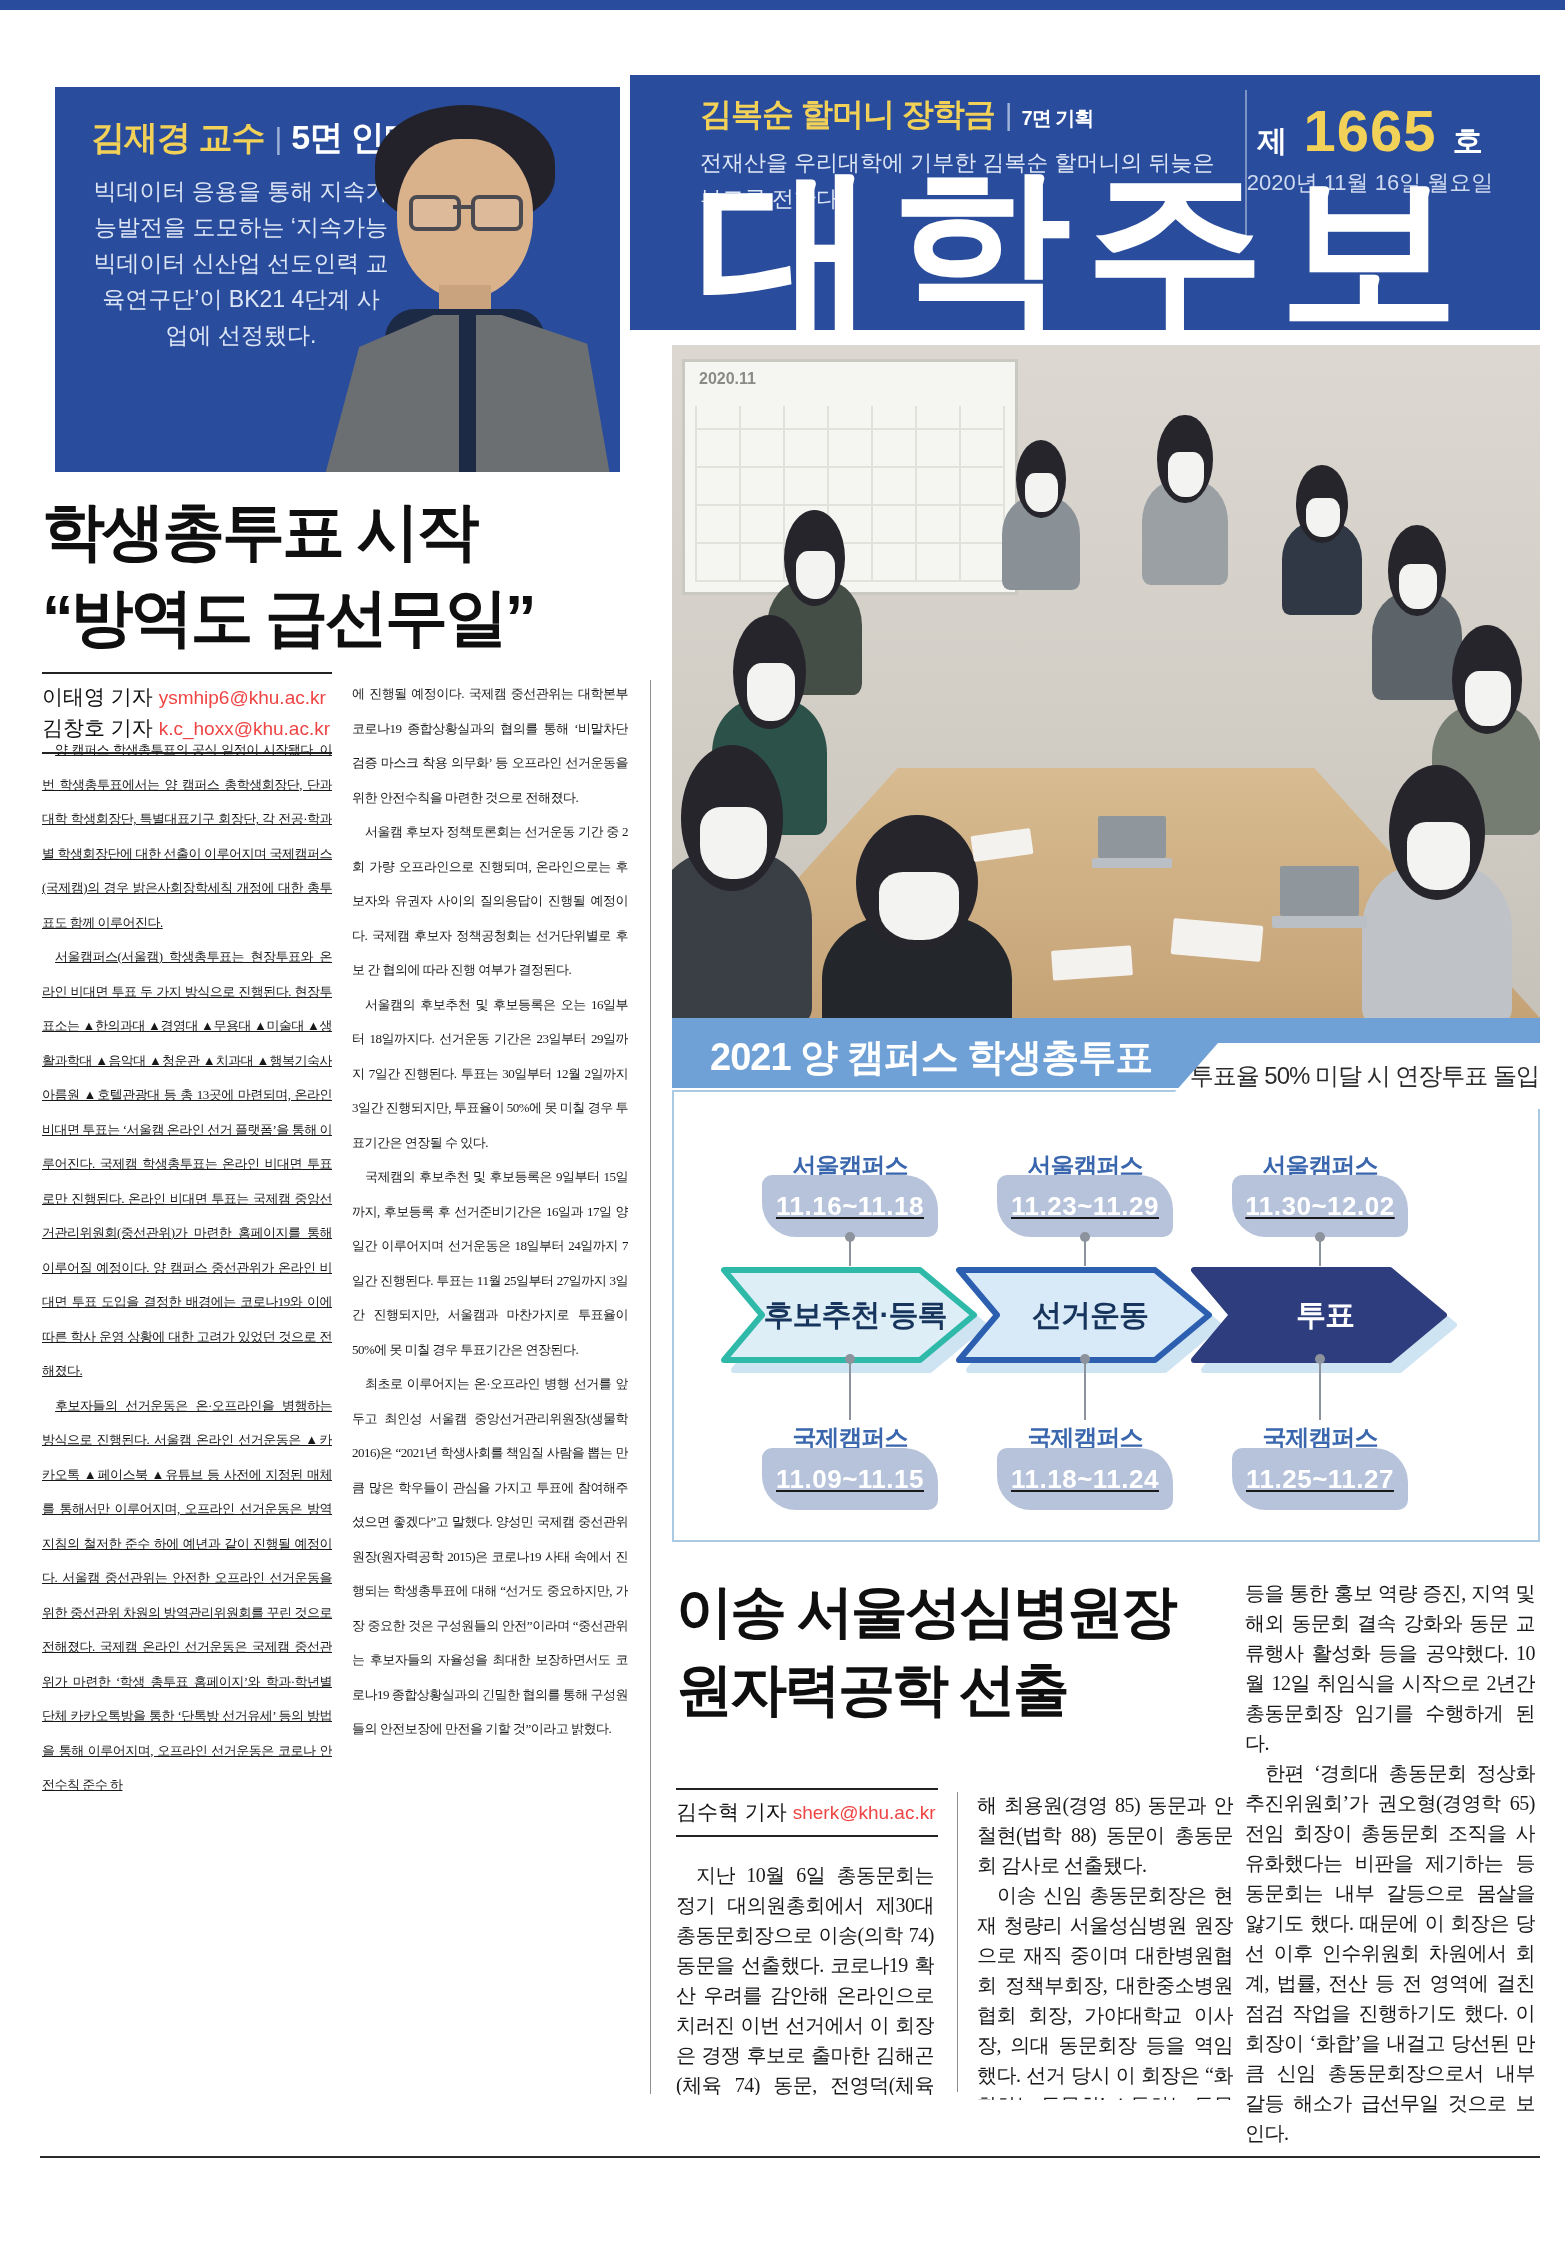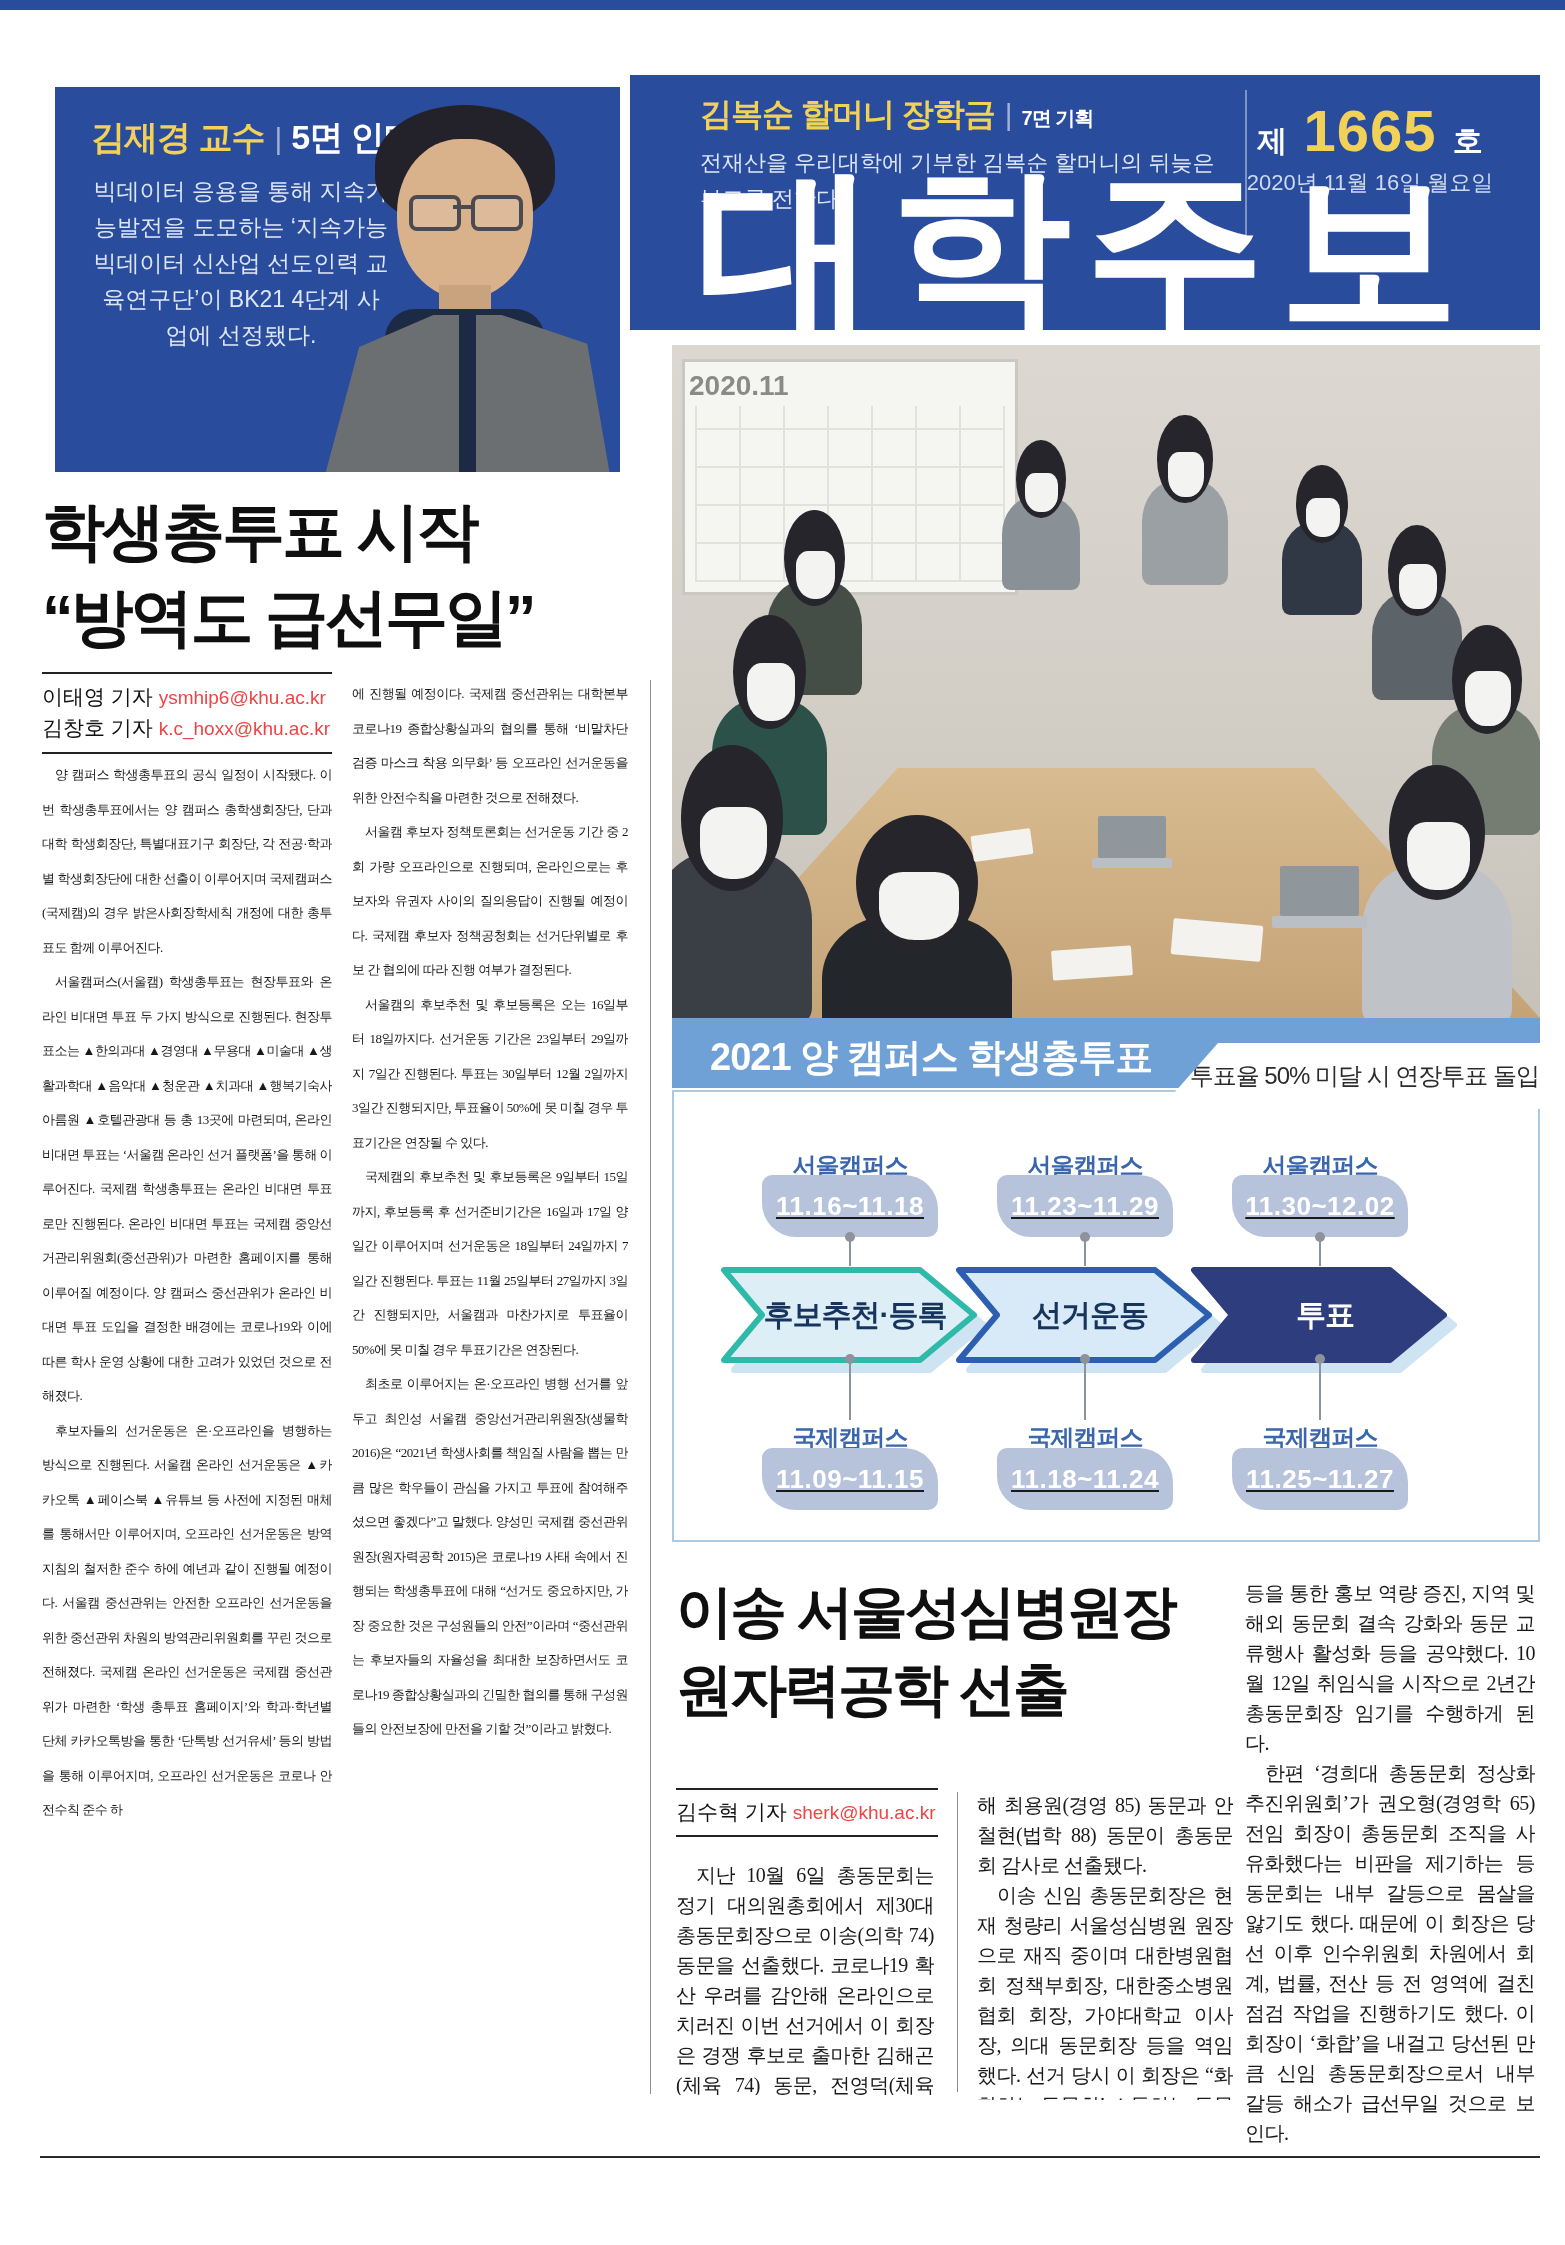--- a/index.html
+++ b/index.html
@@ -41,38 +41,38 @@
 
   
   .headline1{left:42px;top:488px;width:600px;font-size:63px;font-weight:900;letter-spacing:-3px;line-height:86px;color:#0f0f0f;}
   .rep-block{left:42px;top:672px;width:290px;border-top:2px solid #222;border-bottom:2px solid #222;padding:8px 0;}
   .rep-line{font-size:21px;line-height:30px;color:#111;}
   .rep-line .mail{font-family:"Liberation Sans",sans-serif;font-size:19px;color:#ef4444;}
   .body-col{font-family:"Liberation Serif",serif;font-size:13px;line-height:34.5px;color:#191919;
             text-align:justify;letter-spacing:-0.5px;overflow:hidden;}
   .body-col p{margin:0;text-indent:1em;}
   .body-col p.noind{text-indent:0;}
-  #col1{left:42px;top:758px;width:290px;height:1335px;}
+  #col1{left:42px;top:733px;width:290px;height:1335px;text-decoration:underline;}
   #col2{left:352px;top:677px;width:276px;height:1416px;}
 
   
   .vdiv{width:1px;background:#8e8e8e;}
   #vdiv-main{left:650px;top:680px;height:1414px;}
   #vdiv-b1{left:957px;top:1792px;height:300px;}
   #bottom-rule{left:40px;top:2156px;width:1500px;height:2px;background:#2b2b2b;}
 
   
   #photo{left:672px;top:345px;width:868px;height:673px;overflow:hidden;
          background:linear-gradient(180deg,#dcd8d1 0%,#d2cec6 55%,#c7c2b9 100%);}
   #whiteboard{position:absolute;left:10px;top:14px;width:330px;height:230px;background:#f5f5f2;
               border:3px solid #c9c9c2;}
   #whiteboard .grid{position:absolute;left:10px;top:44px;right:10px;bottom:10px;
       background:repeating-linear-gradient(0deg,#e2e2dc 0 2px,transparent 2px 38px),
                  repeating-linear-gradient(90deg,#e2e2dc 0 2px,transparent 2px 44px);}
-  #wb-label{position:absolute;left:4px;top:8px;font-size:28px;color:#8a8a86;font-weight:bold;}
+  #wb-label{position:absolute;left:14px;top:8px;font-size:16px;color:#8a8a86;font-weight:bold;}
   #table{position:absolute;left:0;bottom:0;width:100%;height:250px;background:linear-gradient(180deg,#d8bb90,#c5a377);
          clip-path:polygon(26% 0,74% 0,100% 100%,0 100%);}
   .paper{position:absolute;background:#f4f2ee;border-radius:2px;}
   .laptop{position:absolute;background:#b9bfc4;border-radius:2px;}
   .laptop:after{content:"";position:absolute;left:8%;bottom:100%;width:84%;height:420%;background:#8f969c;border-radius:2px;}
   .person{position:absolute;}
   .person .body{position:absolute;left:0;bottom:0;width:100%;height:62%;border-radius:40% 40% 10% 10%;}
   .person .head{position:absolute;left:18%;top:0;width:64%;height:52%;background:#26252c;border-radius:50%;}
   .person .mask{position:absolute;left:30%;top:22%;width:42%;height:26%;background:#f3f3f1;border-radius:30% 30% 45% 45%;}
 

